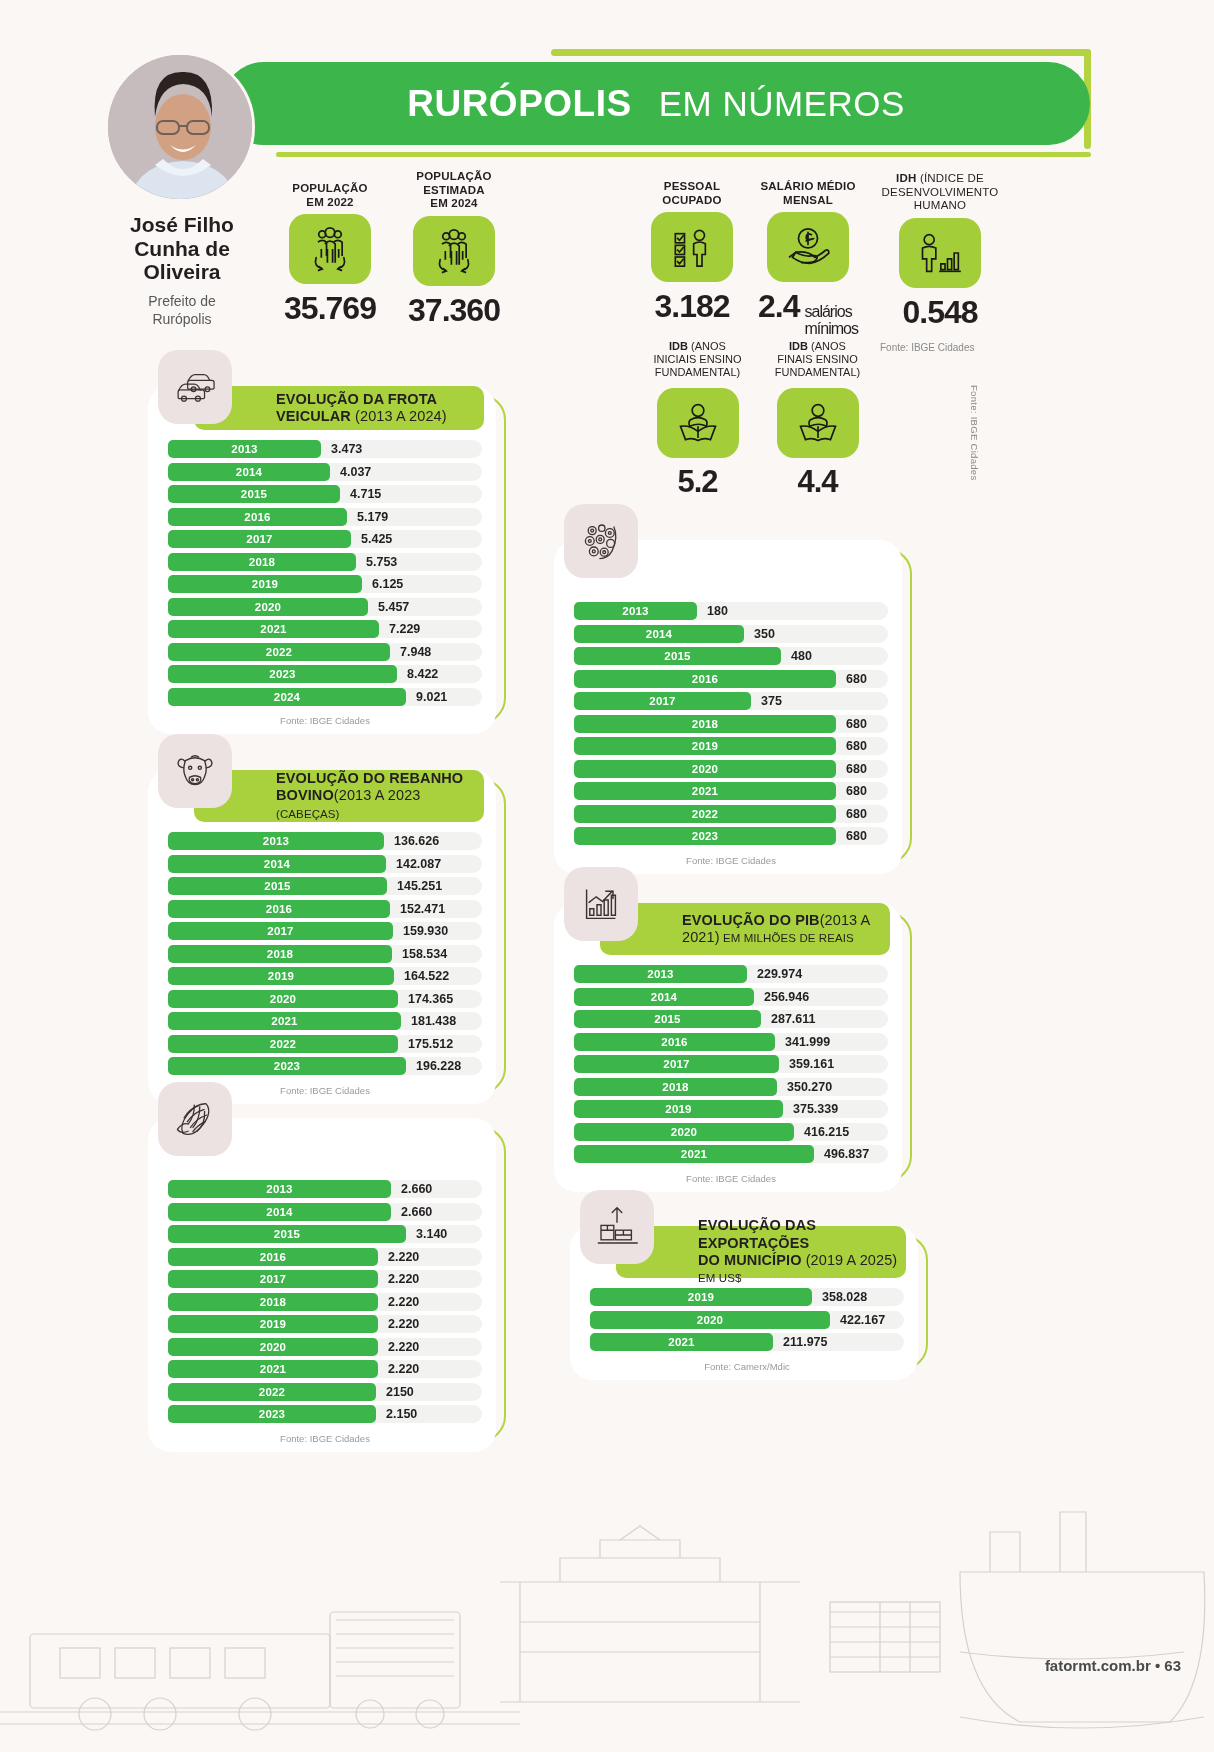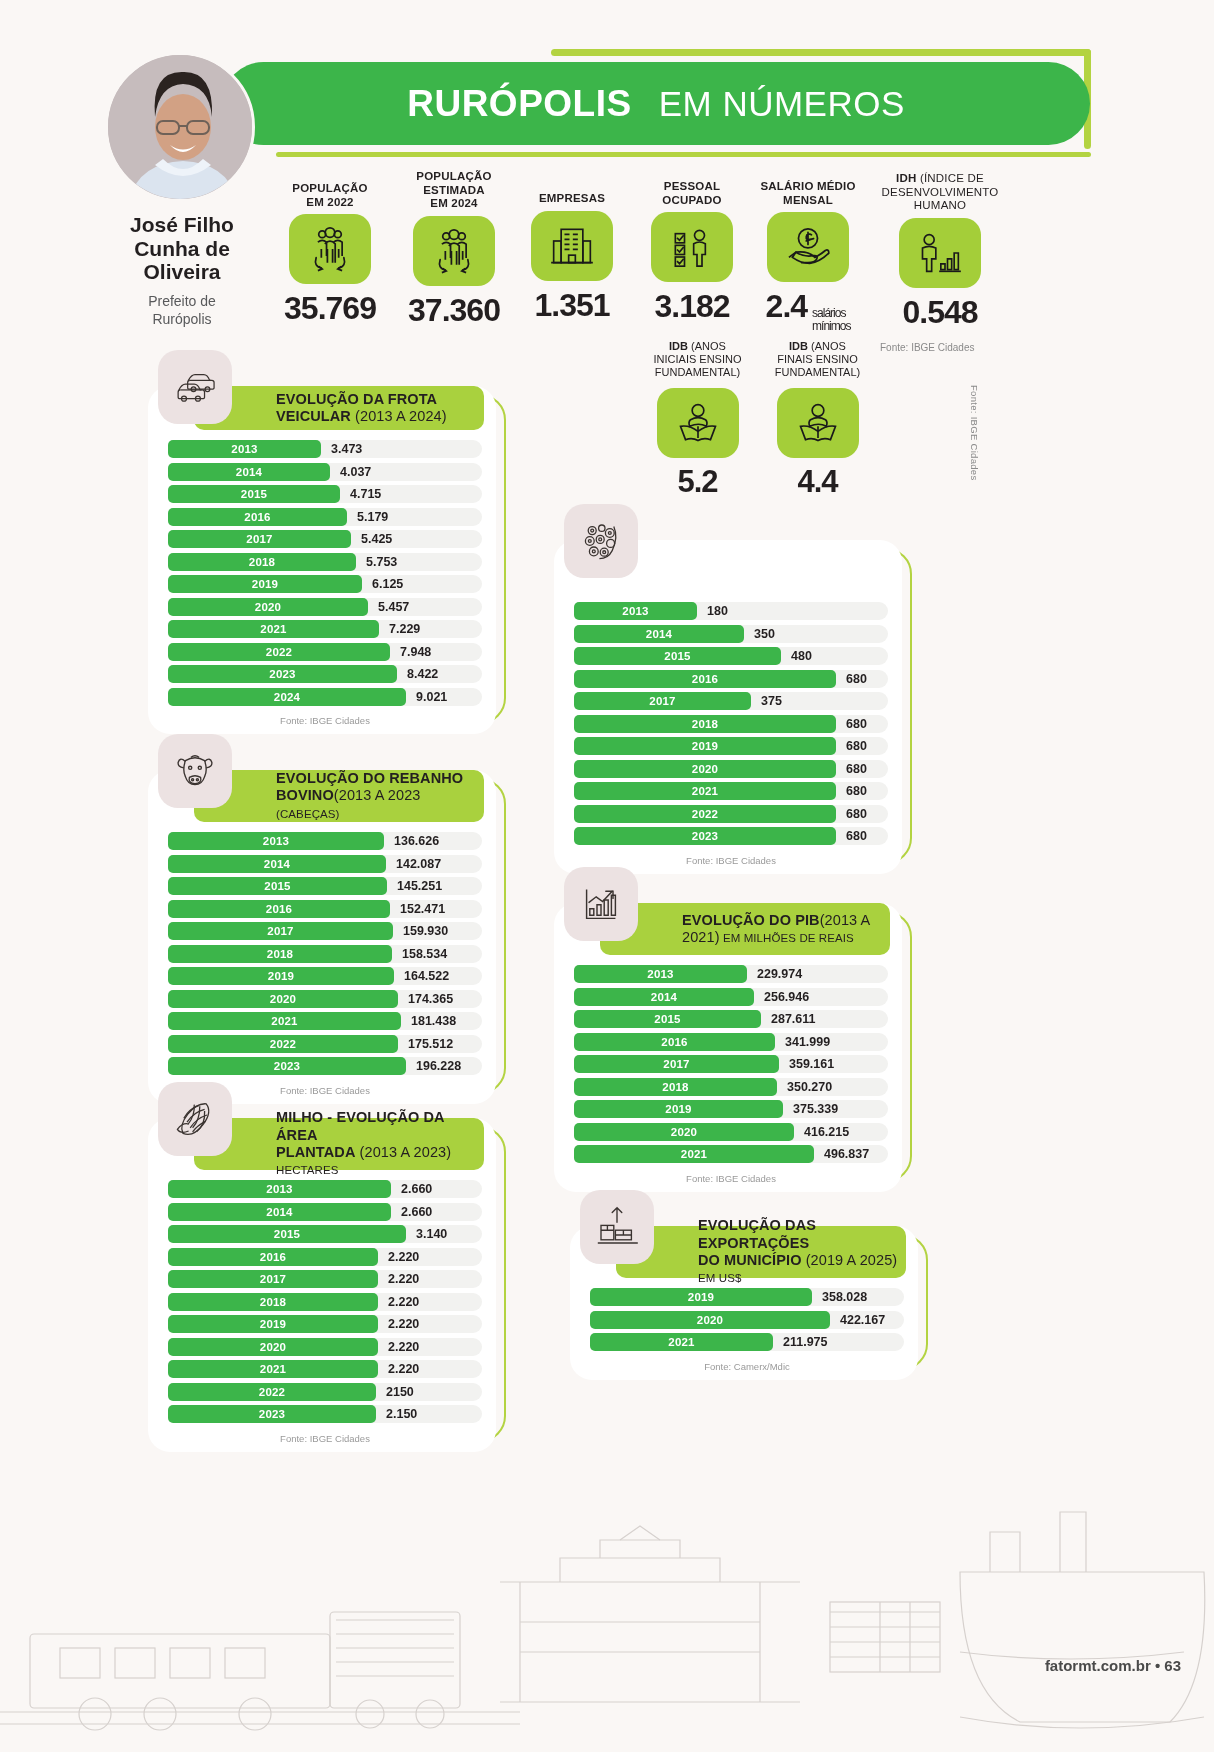--- a/index.html
+++ b/index.html
@@ -54,21 +54,21 @@
   }
   .kpi-label .thin { font-weight:300; }
   .kpi-icon {
     width:82px; height:70px; background:#a4ce39; border-radius:17px;
     display:flex; align-items:center; justify-content:center; margin:0 auto;
   }
   .kpi-val {
     font-size:32px; font-weight:bold; margin-top:6px; letter-spacing:-1px;
     display:flex; align-items:baseline; justify-content:center;
   }
-  .kpi-val .sub { font-size:12px; font-weight:300; line-height:1.05; margin-left:5px; text-align:left; }
+  .kpi-val .sub { font-size:16px; font-weight:300; line-height:1.05; margin-left:5px; text-align:left; }
   .fonte-kpi { position:absolute; left:880px; top:342px; font-size:10px; color:#8a8a8a; }
   .fonte-vert {
     position:absolute; left:969px; top:385px; font-size:9.5px; color:#8a8a8a;
     writing-mode:vertical-rl; letter-spacing:.3px;
   }
   
   .idb-row { position:absolute; left:640px; top:340px; width:260px; }
   .idb { position:absolute; text-align:center; width:115px; }
   .idb-label { font-size:11px; line-height:1.2; font-weight:300; color:#231f20; }
   .idb-label b { font-weight:bold; }
@@ -186,36 +186,20 @@
           <path d="M27 30 v16 M33 30 v16 M20 30 v10 M40 30 v10"></path>
           <path d="M14 40 q-3 10 6 12 M46 40 q3 10 -6 12" stroke-linecap="round"></path>
           <path d="M17 50 l4 3 l-5 2"></path>
           <path d="M43 50 l-4 3 l5 2"></path>
         </svg>
       </div>
       <div class="kpi-val">
         <span>37.360</span>
       </div>
     </div>
-    <div class="kpi" style="left: 247px; top: 20px; width: 110px;">
-      <div class="kpi-label" style="white-space: pre-line;">EMPRESAS</div>
-      <div class="kpi-icon">
-        <svg viewBox="0 0 60 60" width="50" height="50" fill="none" stroke="#1a1a1a" stroke-width="2">
-          <rect x="17" y="10" width="26" height="40"></rect>
-          <rect x="8" y="24" width="9" height="26"></rect>
-          <rect x="43" y="24" width="9" height="26"></rect>
-          <path d="M21 16h6M31 16h6M21 22h6M31 22h6M21 28h6M31 28h6M21 34h6M31 34h6"></path>
-          <rect x="26" y="41" width="8" height="9"></rect>
-          <path d="M5 50h50"></path>
-        </svg>
-      </div>
-      <div class="kpi-val">
-        <span>1.351</span>
-      </div>
-    </div>
     <div class="kpi" style="left: 367px; top: 8px; width: 110px;">
       <div class="kpi-label" style="white-space: pre-line;">PESSOAL
 OCUPADO</div>
       <div class="kpi-icon">
         <svg viewBox="0 0 60 60" width="50" height="50" fill="none" stroke="#1a1a1a" stroke-width="2">
           <rect x="10" y="14" width="11" height="11"></rect>
           <rect x="10" y="28" width="11" height="11"></rect>
           <rect x="10" y="42" width="11" height="11"></rect>
           <path d="M12 19l3 3 5-6M12 33l3 3 5-6M12 47l3 3 5-6"></path>
           <circle cx="39" cy="16" r="6"></circle>
@@ -499,24 +483,20 @@
           <path d="M23 38 q7 -4 14 0 q2 7 -7 8 q-9 -1 -7 -8z"></path>
           <circle cx="27" cy="41" r="1.3"></circle>
           <circle cx="33" cy="41" r="1.3"></circle>
           <path d="M25 13 q5 -4 10 0"></path>
         </svg>
       </div>
     </div>
     <div class="card" style="left: 148px; top: 1100px; width: 352px; height: 333.5px;">
       <div class="card-shadow"></div>
       <div class="card-body" style="height: 333.5px;">
-        <div class="card-head" style="height: 52px;">
-          <div class="card-head-txt"><span style="white-space: pre-line;">MILHO - EVOLUÇÃO DA ÁREA
-PLANTADA</span><span class="thin"> (2013 A 2023)</span><span class="small"> HECTARES</span></div>
-        </div>
         <div class="rows" style="top: 62px;">
           <div class="row">
             <div class="track"></div>
             <div class="bar" style="width: 223px;">
               <span>2013</span>
             </div>
             <div class="rowval" style="left: 233px;">2.660</div>
           </div>
           <div class="row">
             <div class="track"></div>

